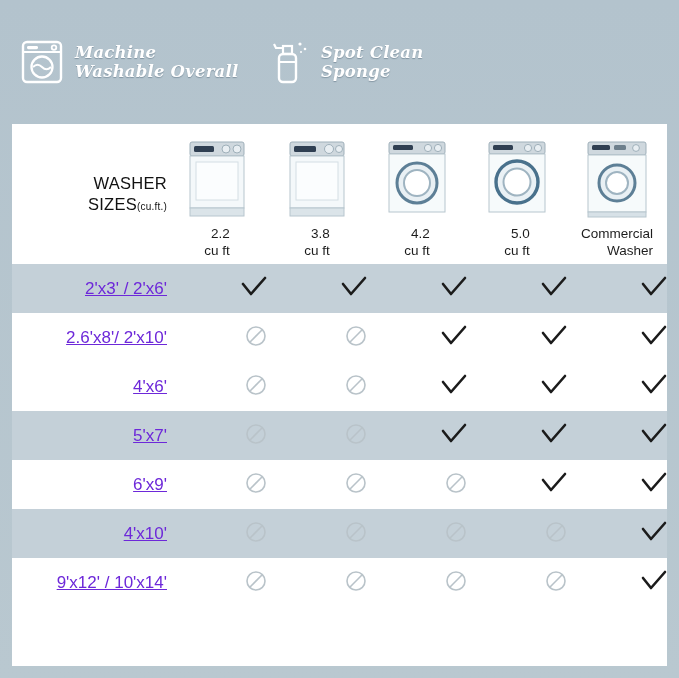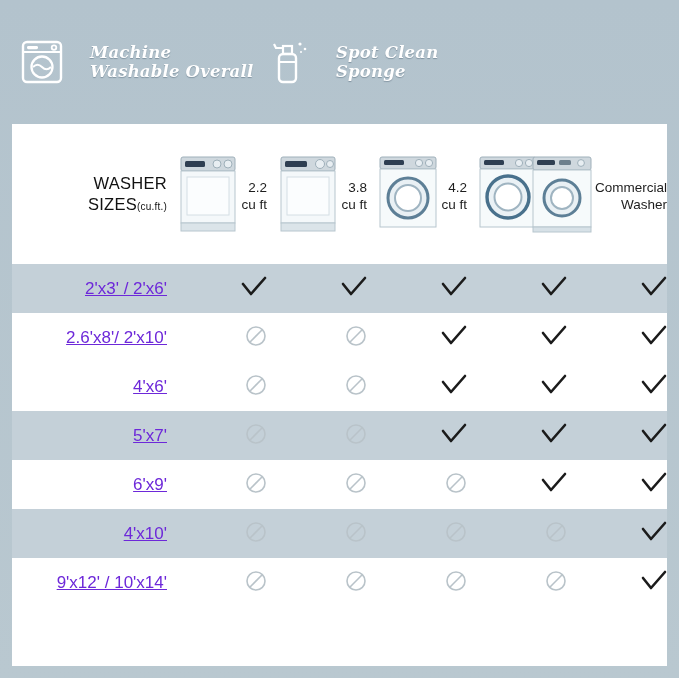--- a/index.html
+++ b/index.html
@@ -27,21 +27,21 @@
     width: 679px;
     height: 124px;
     display: flex;
     align-items: center;
     padding: 0 18px;
     box-sizing: border-box;
   }
   .feature {
     display: flex;
     align-items: center;
-    gap: 24px;
+    gap: 9px;
   }
   .feature.f1 { width: 246px; }
   .feature.f2 { width: 200px; }
   .feature.f3 { width: 210px; }
   .feature-icon {
     width: 48px;
     height: 52px;
     flex: 0 0 auto;
     display: block;
   }
@@ -82,20 +82,21 @@
 
   
   .hdr-cell {
     height: 140px;
     text-align: center;
     vertical-align: bottom;
     padding-bottom: 6px;
   }
   .washer-wrap {
     display: flex;
+    flex-direction: column;
     align-items: center;
     justify-content: flex-end;
     height: 132px;
   }
   .washer-svg { display: block; }
   .wcap {
     font-size: 13.5px;
     color: #1d1d1d;
     line-height: 1.25;
     margin-top: 6px;

